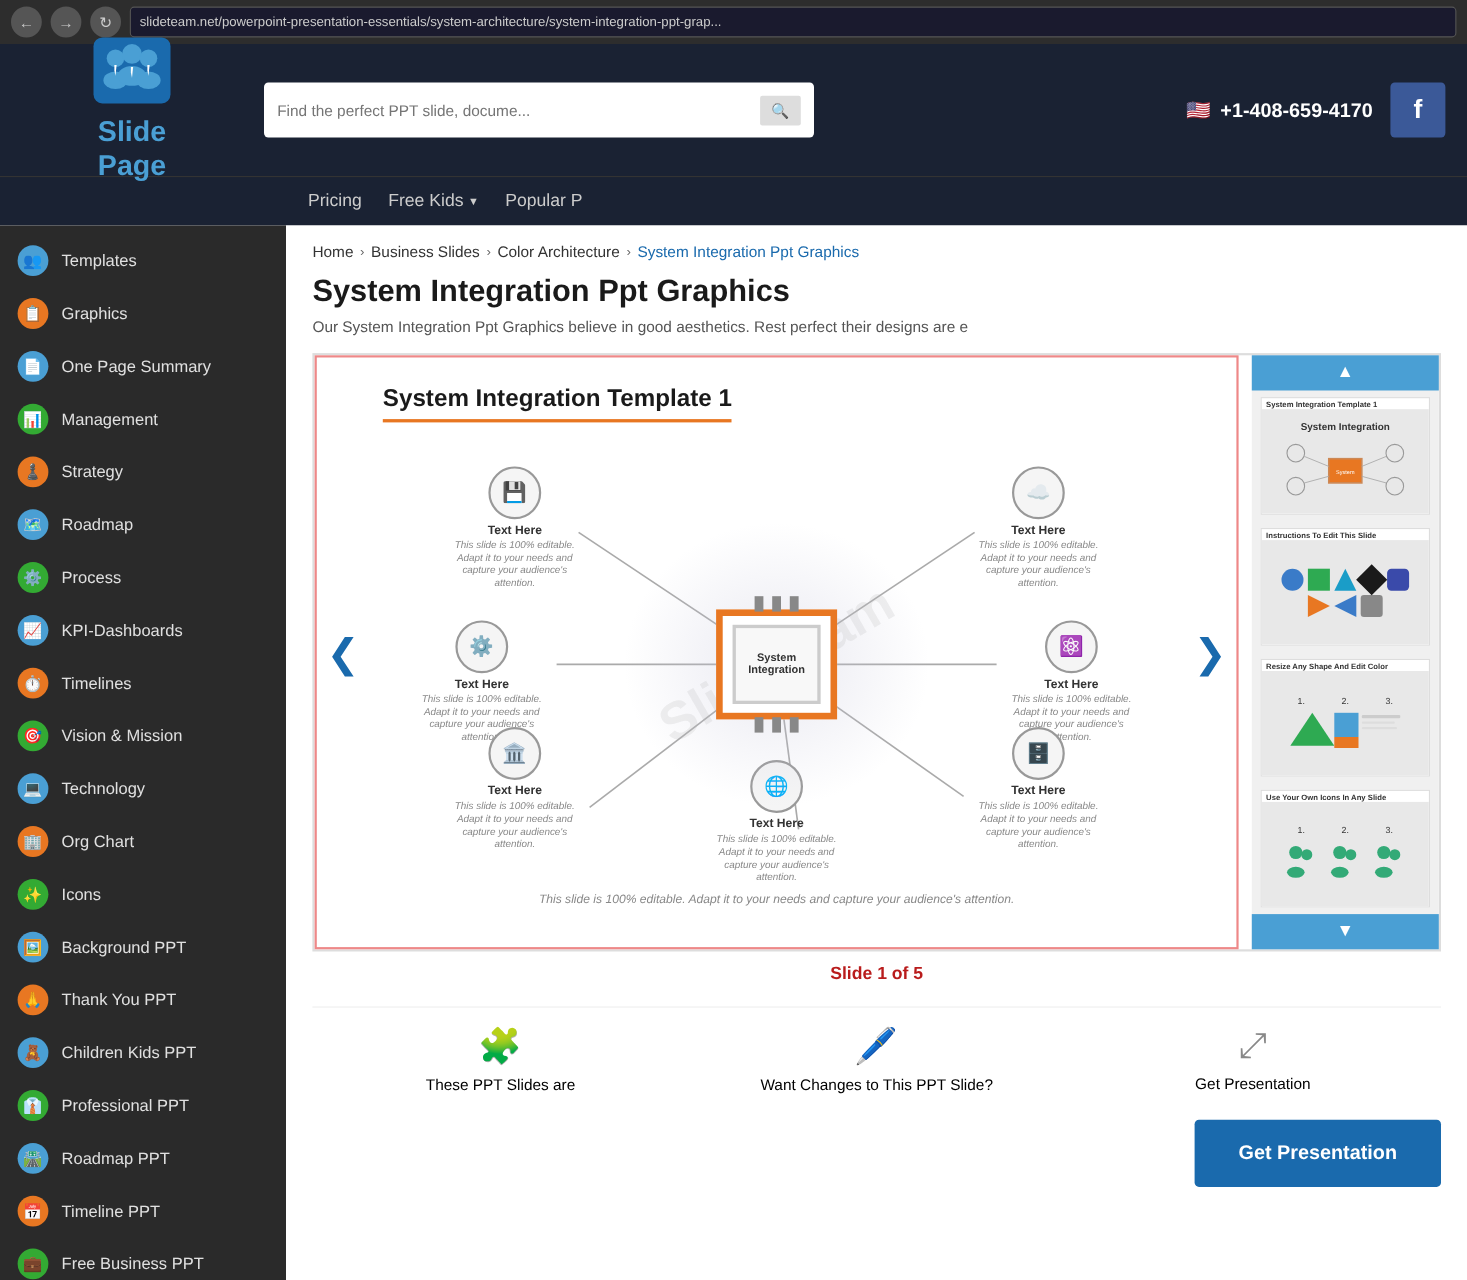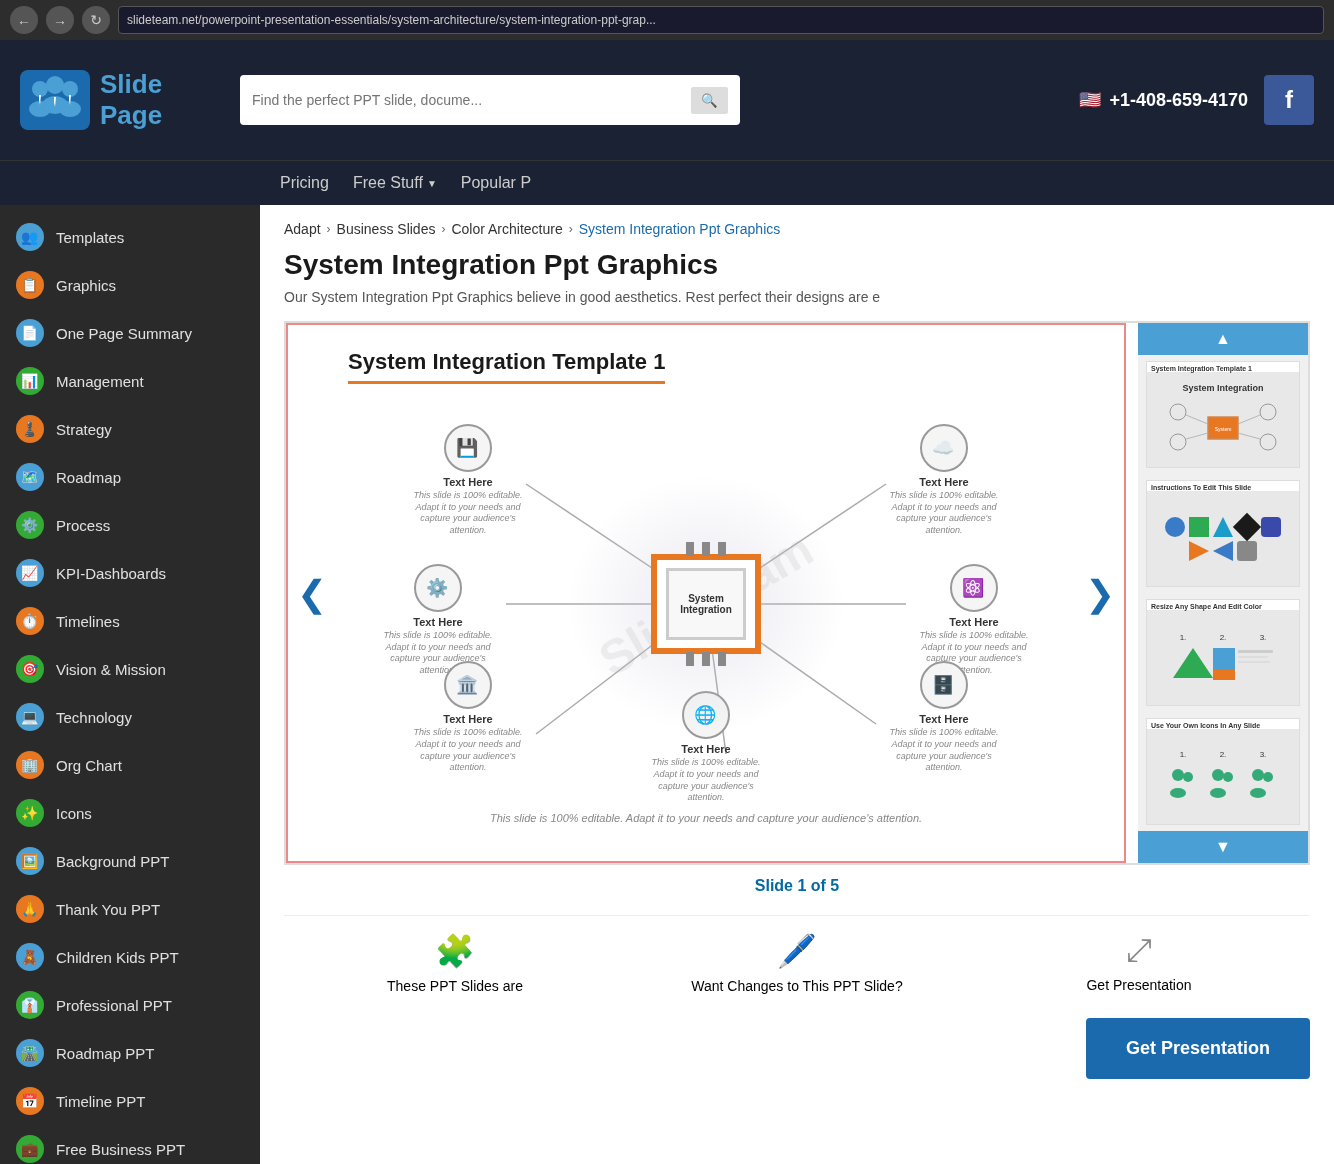--- a/index.html
+++ b/index.html
@@ -41,20 +41,21 @@
       display: flex;
       align-items: center;
       padding: 0 20px;
       gap: 20px;
     }
     .logo-area {
       display: flex;
       align-items: center;
       gap: 10px;
       min-width: 200px;
+      flex-direction: column;
     }
     .logo-icon {
       width: 70px; height: 60px;
       background: #1a6aad;
       border-radius: 8px;
       display: flex; align-items: center; justify-content: center;
     }
     .logo-icon svg { width: 60px; height: 50px; }
     .logo-text { color: #4a9fd4; font-size: 26px; font-weight: bold; line-height: 1.2; }
     .logo-text span { display: block; }
@@ -307,21 +308,21 @@
       font-weight: bold;
       color: #333;
       padding: 3px 4px 0;
     }
 
     
     .slide-counter {
       text-align: center;
       font-size: 16px;
       font-weight: bold;
-      color: #0369a1;
+      color: #b91c1c;
       padding: 12px 0;
     }
 
     
     .bottom-features {
       display: flex;
       justify-content: space-around;
       padding: 16px 0 8px;
       border-top: 1px solid #eee;
       margin-top: 8px;
@@ -504,21 +505,21 @@
     </div>
     <div class="fb-btn">f</div>
   </div>
 </div>
 
 <div class="nav-bar">
   <div class="nav-spacer"></div>
   <div class="nav-links">
     <a class="nav-link">Pricing</a>
     <a class="nav-link nav-link-with-arrow">
-      <span>Free Stuff</span>
+      <span>Free Kids</span>
       <span class="dropdown-arrow">▼</span>
     </a>
     <a class="nav-link">Popular P</a>
   </div>
 </div>
 
 <div class="main-layout">
 
   <div class="sidebar">
 
@@ -641,21 +642,21 @@
         <span style="color:#fff;font-size:14px;">💼</span>
       </div>
       <span>Free Business PPT</span>
     </div>
 
   </div>
 
   <div class="content">
 
     <div class="breadcrumb">
-      <a>Adapt</a>
+      <a>Home</a>
       <span class="breadcrumb-sep">›</span>
       <a>Business Slides</a>
       <span class="breadcrumb-sep">›</span>
       <a>Color Architecture</a>
       <span class="breadcrumb-sep">›</span>
       <span class="current">System Integration Ppt Graphics</span>
     </div>
 
     <h1 class="page-title">System Integration Ppt Graphics</h1>
     <p class="page-desc">Our System Integration Ppt Graphics believe in good aesthetics. Rest perfect their designs are e</p>

